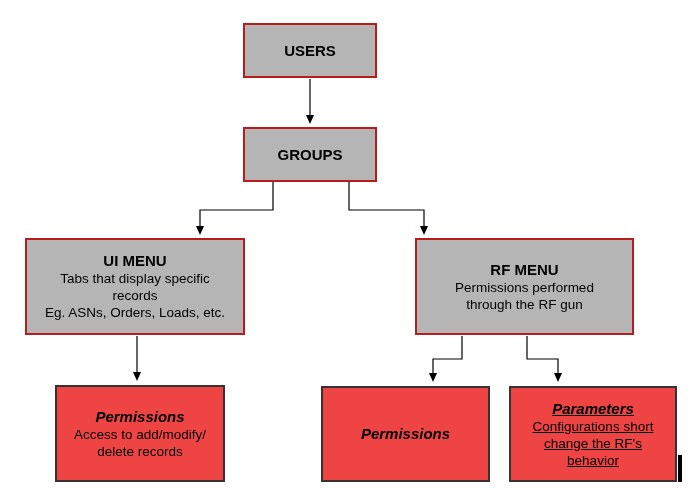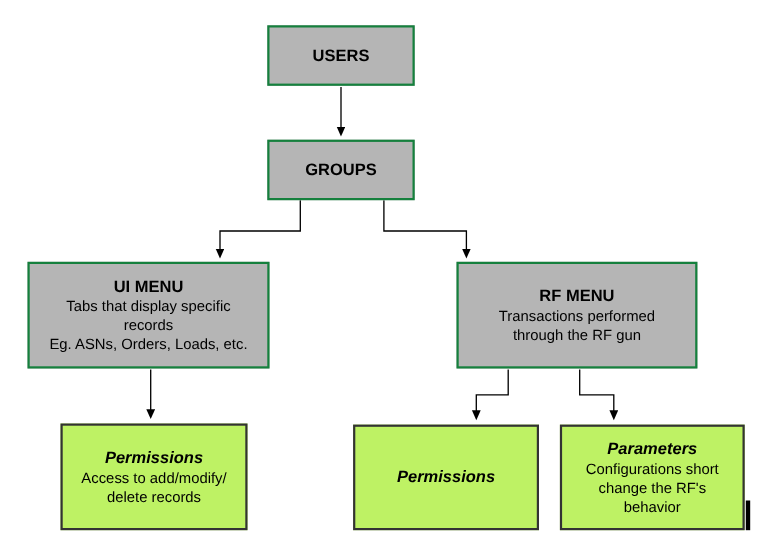--- a/index.html
+++ b/index.html
@@ -21,24 +21,24 @@
     box-sizing: border-box;
     display: flex;
     flex-direction: column;
     align-items: center;
     justify-content: center;
     text-align: center;
     line-height: 17px;
   }
   .node.gray {
     background: #b5b5b5;
-    border: 2px solid #15803d;
+    border: 2px solid #b91c1c;
   }
   .node.leaf {
-    background: #bef264;
+    background: #ef4444;
     border: 2px solid #333333;
   }
   .node-title {
     font-weight: bold;
     font-size: 15px;
     color: #000000;
     line-height: 18px;
   }
   .leaf .node-title {
     font-style: italic;
@@ -50,21 +50,21 @@
     white-space: pre-line;
     line-height: 17px;
   }
   
   .n-users        { left: 243px; top: 23px;  width: 134px; height: 55px; }
   .n-groups       { left: 243px; top: 127px; width: 134px; height: 55px; }
   .n-ui-menu      { left: 25px;  top: 238px; width: 220px; height: 97px; }
   .n-rf-menu      { left: 383px; top: 238px; width: 219px; height: 97px; margin-left: 32px; }
   .n-ui-perm      { left: 55px;  top: 385px; width: 170px; height: 97px; }
   .n-rf-perm      { left: 321px; top: 386px; width: 169px; height: 96px; }
-  .n-rf-param     { left: 509px; top: 386px; width: 168px; height: 96px; }
+  .n-rf-param     { left: 509px; top: 386px; width: 168px; height: 96px; text-decoration: underline; }
   .edge-artifact {
     position: absolute;
     left: 678px; top: 455px;
     width: 4px; height: 27px;
     background: #000000;
   }
 </style>
 </head>
 <body>
 
@@ -94,21 +94,21 @@
 
   <div class="node gray n-ui-menu">
     <div class="node-title">UI MENU</div>
     <div class="node-body">Tabs that display specific
 records
 Eg. ASNs, Orders, Loads, etc.</div>
   </div>
 
   <div class="node gray n-rf-menu">
     <div class="node-title">RF MENU</div>
-    <div class="node-body">Transactions performed
+    <div class="node-body">Permissions performed
 through the RF gun</div>
   </div>
 
   <div class="node leaf n-ui-perm">
     <div class="node-title">Permissions</div>
     <div class="node-body">Access to add/modify/
 delete records</div>
   </div>
 
   <div class="node leaf n-rf-perm">

